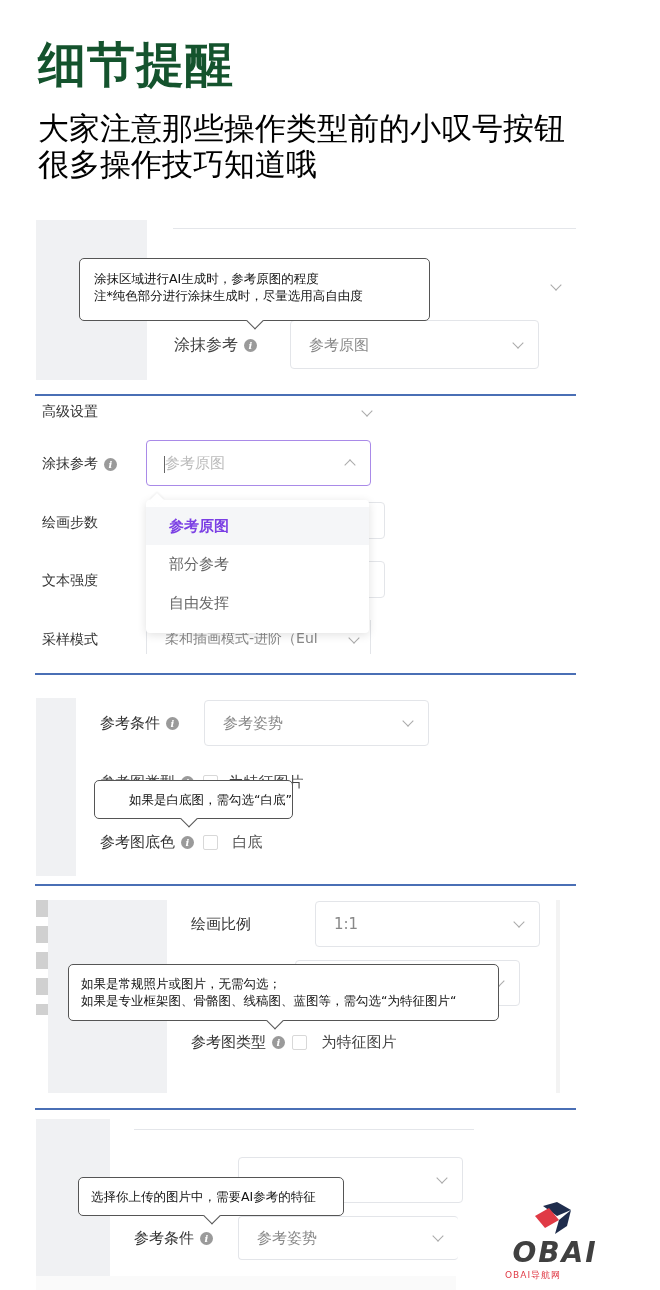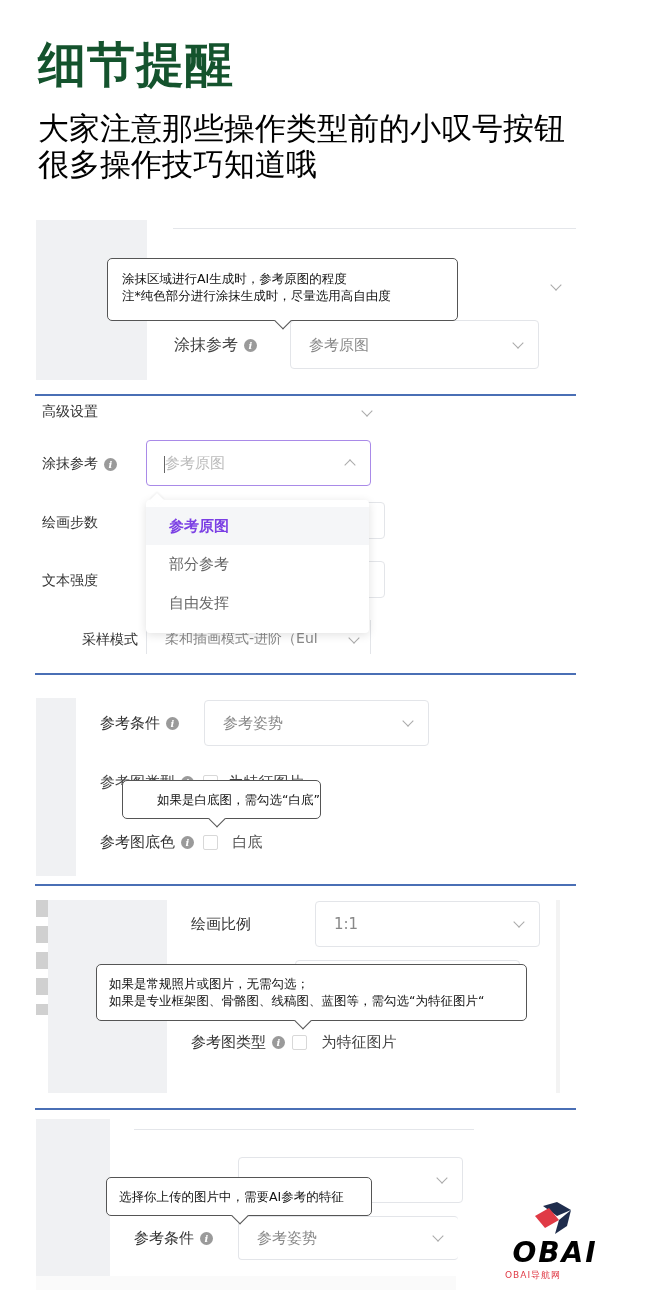--- a/index.html
+++ b/index.html
@@ -12,21 +12,21 @@
   .hline { height: 1px; background: #e4e6ea; }
   .divider { left: 35px; width: 541px; height: 2px; background: #4a6fb5; }
   .label { font-size: 15px; color: #333; white-space: nowrap; }
   .label-sm { font-size: 14px; color: #333; white-space: nowrap; }
   .info { display: inline-block; width: 13px; height: 13px; border-radius: 50%; background: #9a9a9a; color: #fff;
           font-size: 10px; font-style: italic; font-weight: bold; text-align: center; line-height: 13px; vertical-align: middle; margin-left: 6px; font-family: "DejaVu Serif", serif; }
   .select { border: 1px solid #e3e5e9; border-radius: 4px; background: #fff; }
   .select .val { position: absolute; left: 18px; top: 50%; transform: translateY(-50%); font-size: 15px; color: #888; white-space: nowrap; }
   .chev { position: absolute; right: 16px; top: 50%; width: 8px; height: 8px; border-right: 1px solid #aaa; border-bottom: 1px solid #aaa; transform: translateY(-75%) rotate(45deg); }
   .chev-up { position: absolute; right: 16px; top: 50%; width: 8px; height: 8px; border-left: 1px solid #aaa; border-top: 1px solid #aaa; transform: translateY(-25%) rotate(45deg); }
-  .tip { background: #fff; border: 1px solid #555; border-radius: 5px; font-size: 12.5px; color: #111; line-height: 17px; white-space: nowrap; margin-left: 28px; }
+  .tip { background: #fff; border: 1px solid #555; border-radius: 5px; font-size: 12.5px; color: #111; line-height: 17px; white-space: nowrap; }
   .tip .arrow { position: absolute; bottom: -7px; width: 12px; height: 12px; background: #fff; border-right: 1px solid #555; border-bottom: 1px solid #555; transform: rotate(45deg); }
   .checkbox { display: inline-block; width: 15px; height: 15px; border: 1px solid #d8d8d8; border-radius: 2px; background: #fff; vertical-align: middle; }
   .dropdown { background: #fff; border-radius: 4px; box-shadow: 0 2px 10px rgba(0,0,0,0.12); }
   .opt { position: absolute; left: 0; width: 100%; height: 38px; font-size: 15px; padding-left: 23px; line-height: 38px; color: #666; }
   .opt.active { background: #f5f6f8; color: #7b3fe4; font-weight: bold; }
 </style>
 </head>
 <body>
 
 <div class="abs title">细节提醒</div>
@@ -62,21 +62,21 @@
 <div class="abs select" style="left:146px;top:440px;width:225px;height:46px;border-color:#a98ae8;">
   <span class="abs" style="left:17px;top:15px;width:1px;height:17px;background:#666;"></span>
   <span class="val" style="color:#bbb;">参考原图</span>
   <span class="chev-up"></span>
 </div>
 
 <div class="abs label-sm" style="left:42px;top:514px;">绘画步数</div>
 <div class="abs select" style="left:330px;top:502px;width:55px;height:37px;"></div>
 <div class="abs label-sm" style="left:42px;top:572px;">文本强度</div>
 <div class="abs select" style="left:330px;top:561px;width:55px;height:37px;"></div>
-<div class="abs label-sm" style="left:42px;top:631px;margin-left:40px;">采样模式</div>
+<div class="abs label-sm" style="left:42px;top:631px;">采样模式</div>
 <div class="abs" style="left:146px;top:620px;width:225px;height:34px;border-left:1px solid #e3e5e9;border-right:1px solid #e3e5e9;">
   <span class="abs" style="left:18px;top:10px;font-size:14px;color:#888;white-space:nowrap;width:172px;overflow:hidden;">柔和插画模式-进阶（Eul</span>
   <span class="chev" style="right:12px;top:20px;"></span>
 </div>
 
 <div class="abs dropdown" style="left:146px;top:500px;width:223px;height:133px;">
   <div class="abs" style="left:6px;top:-5px;width:10px;height:10px;background:#fff;transform:rotate(45deg);box-shadow:-1px -1px 2px rgba(0,0,0,0.06);"></div>
   <div class="opt active" style="top:7px;">参考原图</div>
   <div class="opt" style="top:45px;">部分参考</div>
   <div class="opt" style="top:84px;">自由发挥</div>
@@ -150,15 +150,15 @@
   <div class="arrow" style="left:127px;"></div>
 </div>
 <div class="abs" style="left:36px;top:1276px;width:420px;height:14px;background:#fafafa;"></div>
 
 <div class="abs" style="left:505px;top:1202px;width:100px;height:80px;">
   <svg width="100" height="48" viewBox="0 0 100 48">
     <polygon points="38,4 52,0 66,8 52,14" fill="#1f2d4d"></polygon>
     <polygon points="30,14 44,6 54,18 40,26" fill="#e03a45"></polygon>
     <polygon points="54,18 66,8 62,24 50,32" fill="#1f2d4d"></polygon>
   </svg>
-  <div class="abs" style="left:0;top:34px;width:100px;text-align:center;font-size:28px;font-weight:bold;font-style:italic;color:#000000;letter-spacing:2px;font-family:'DejaVu Sans',sans-serif;">OBAI</div>
+  <div class="abs" style="left:0;top:34px;width:100px;text-align:center;font-size:28px;font-weight:bold;font-style:italic;color:#404040;letter-spacing:2px;font-family:'DejaVu Sans',sans-serif;">OBAI</div>
   <div class="abs" style="left:0;top:67px;width:100px;font-size:9px;color:#e03a45;letter-spacing:1px;">OBAI导航网</div>
 </div>
 
 </body></html>

